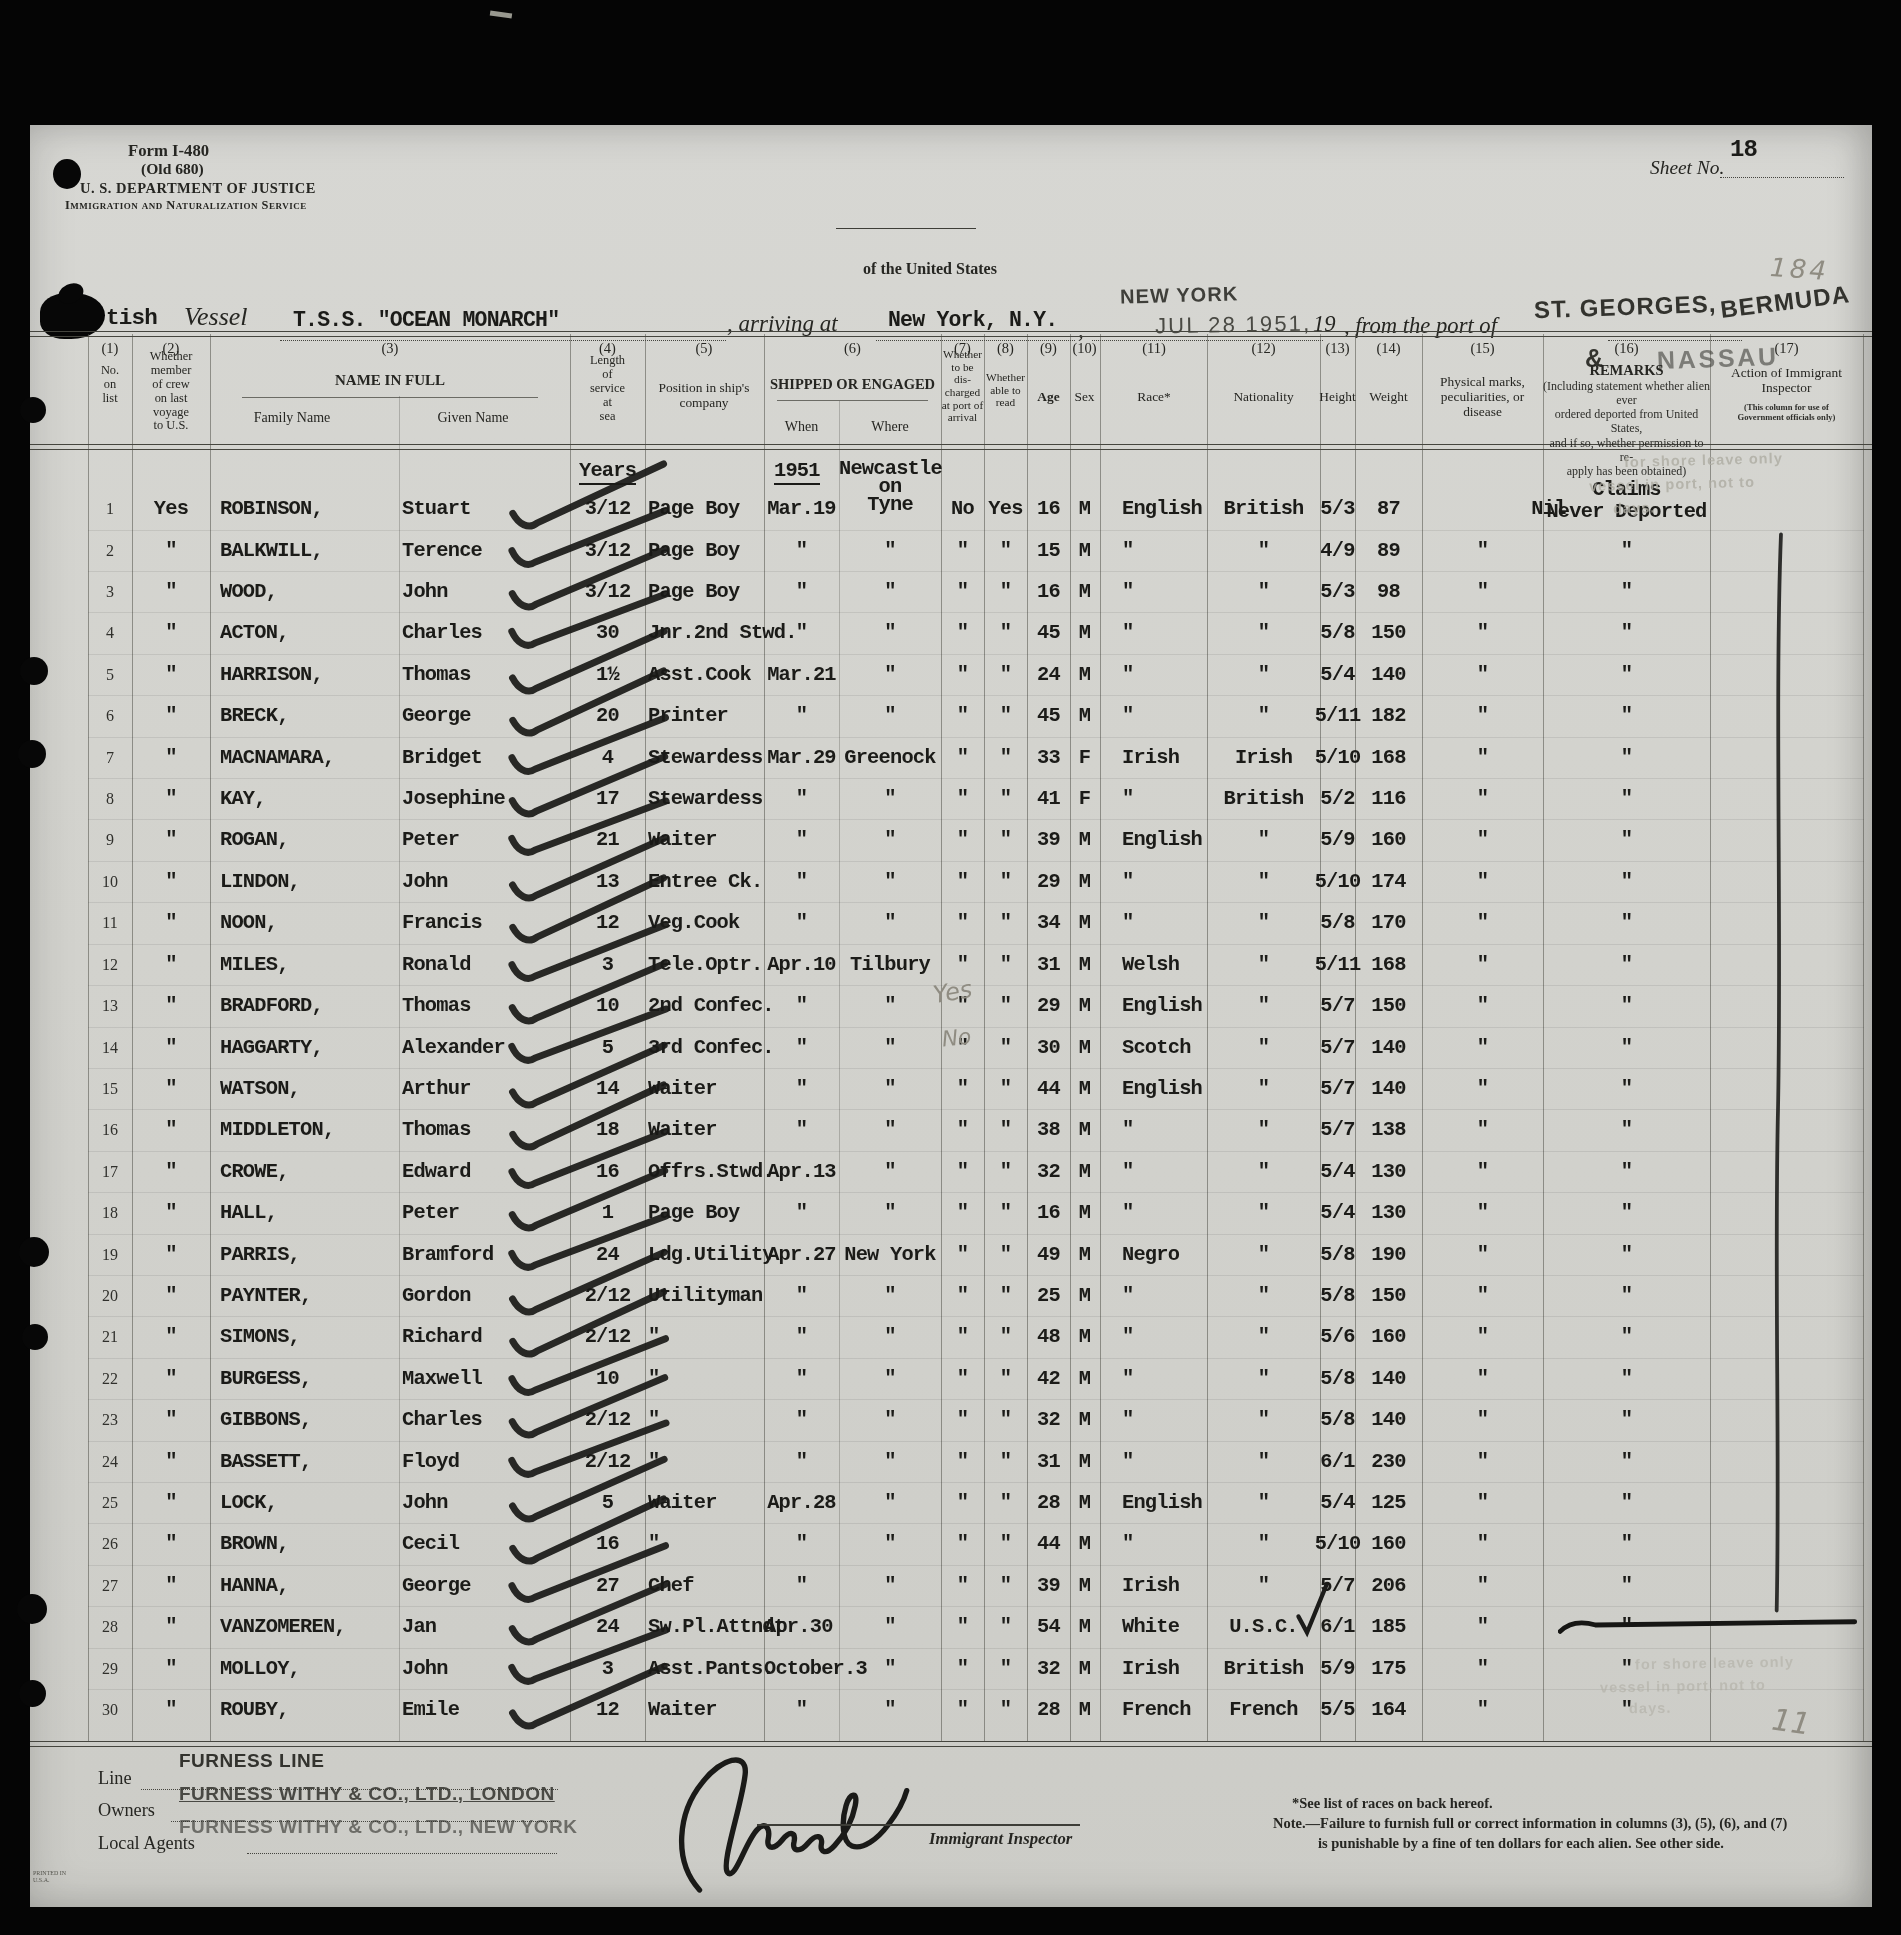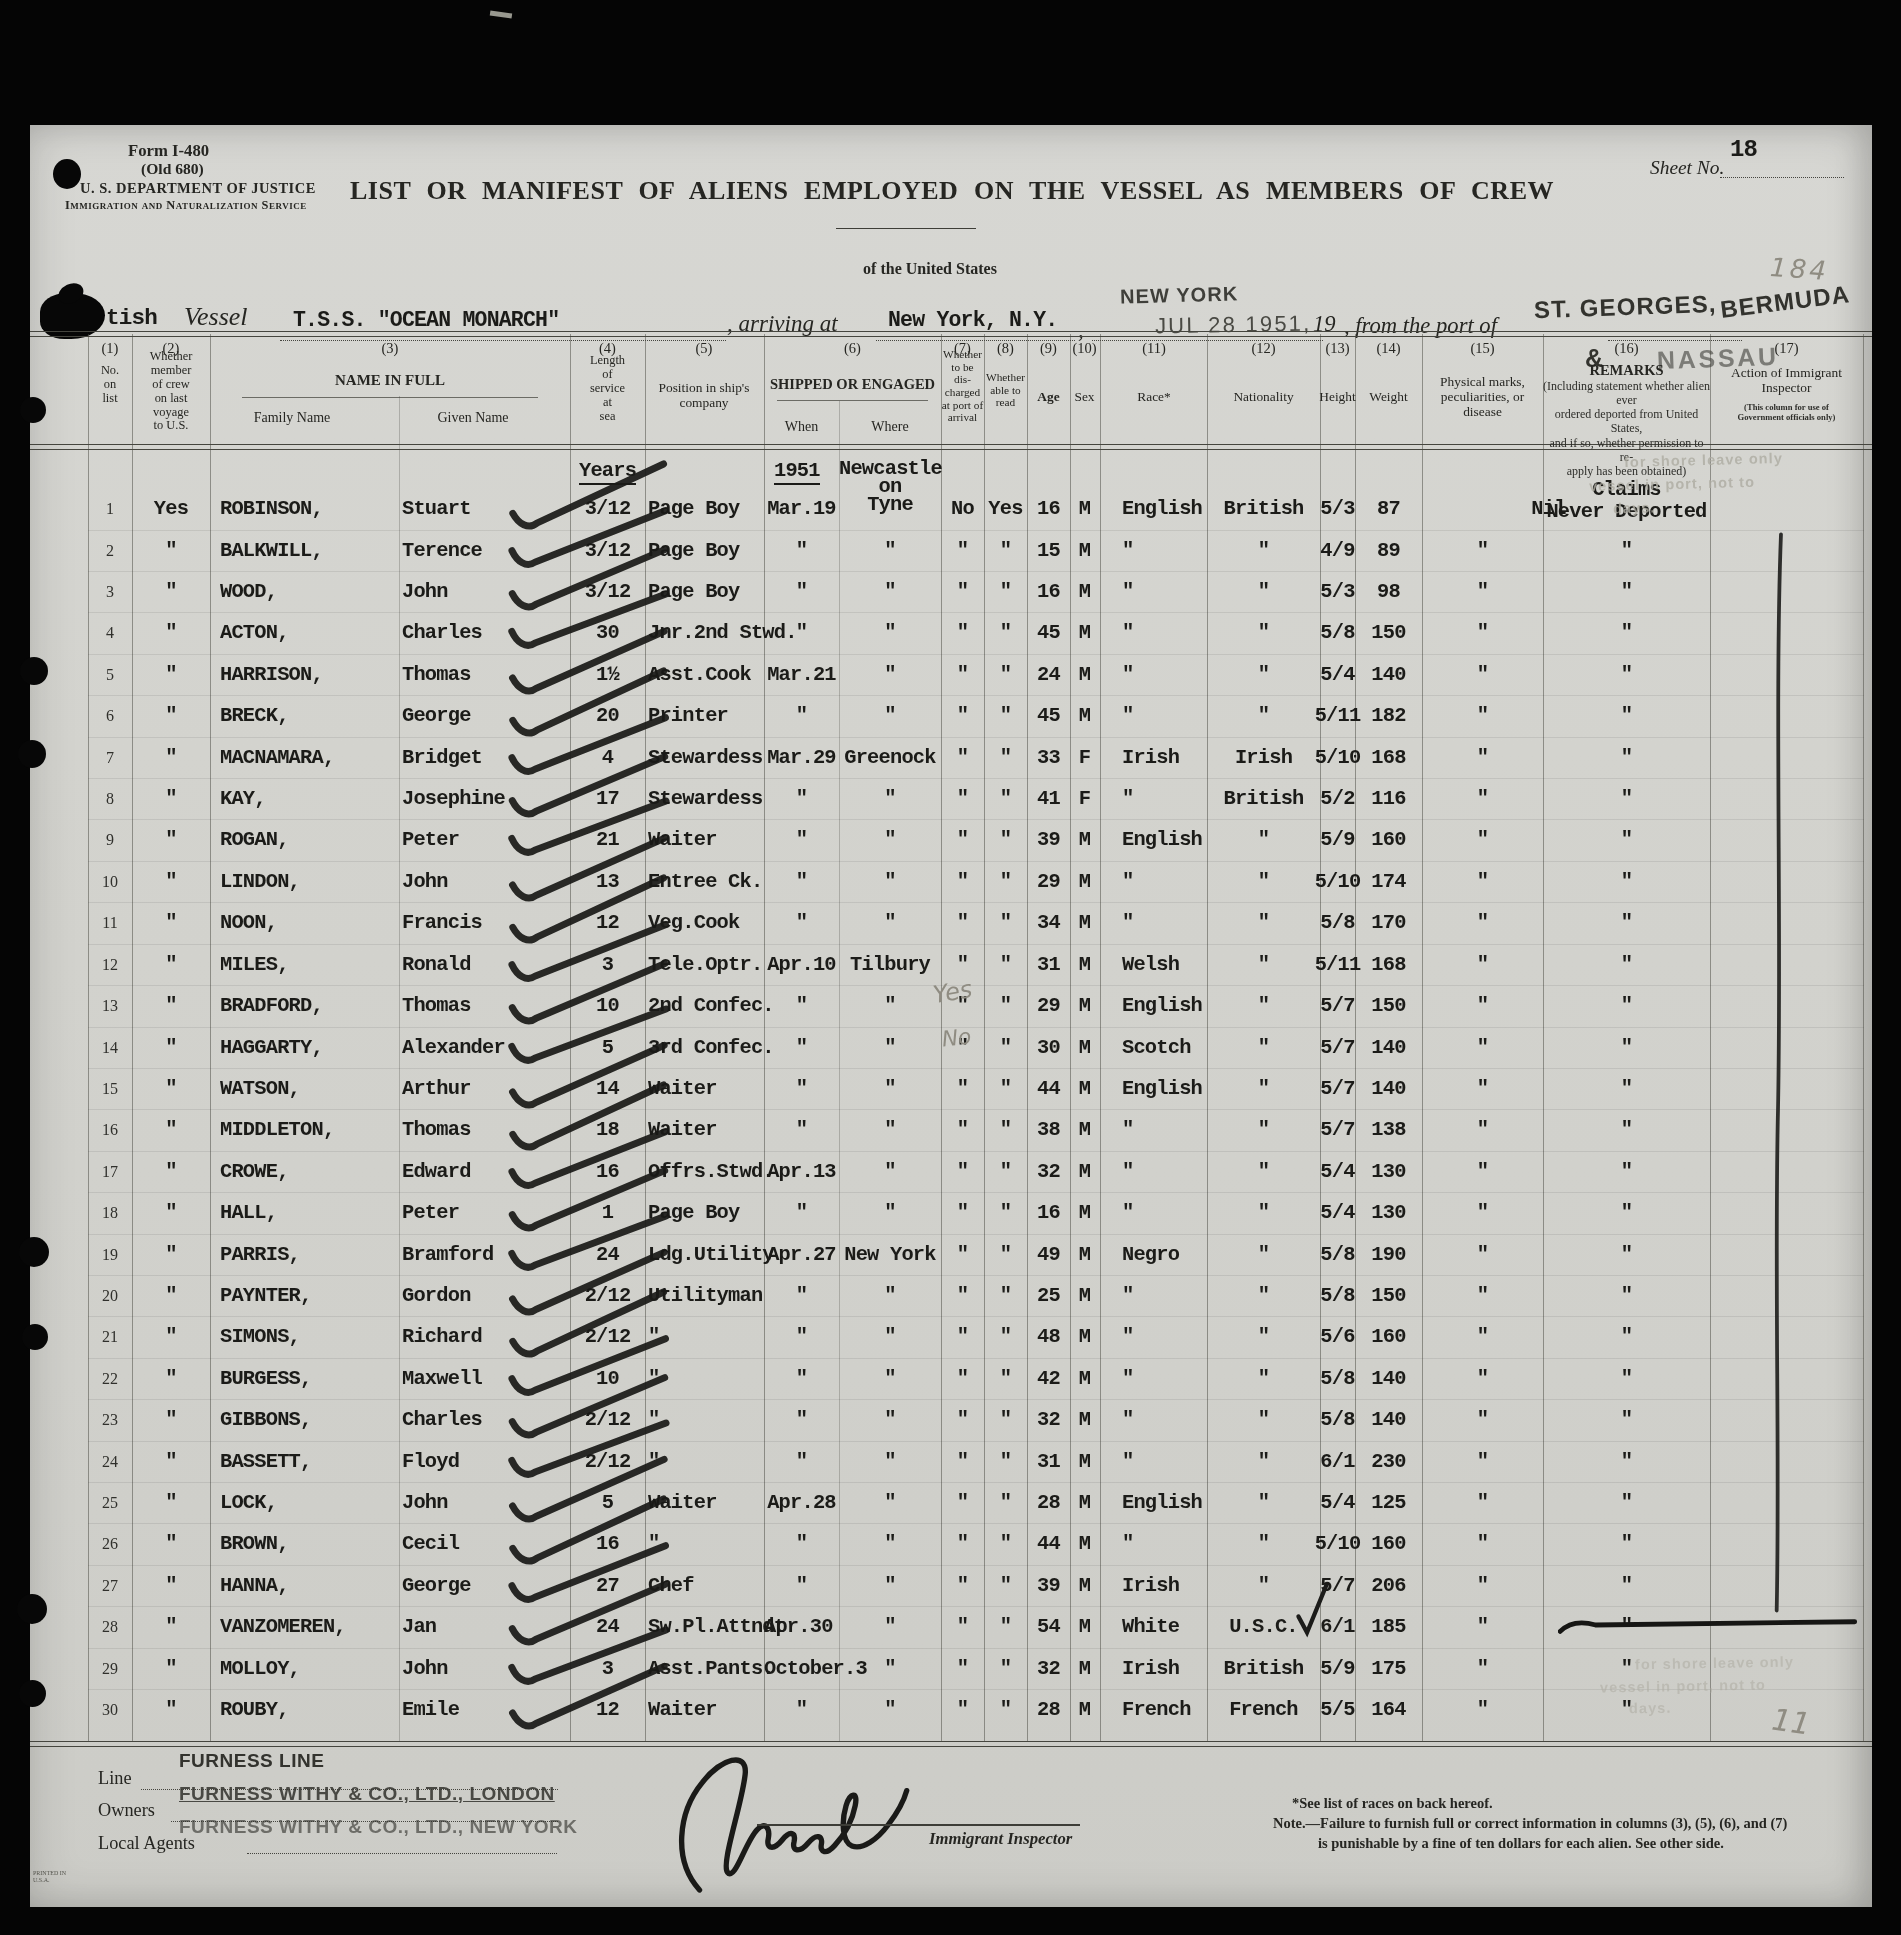--- a/index.html
+++ b/index.html
@@ -62,21 +62,20 @@
 
   <div class="abs printed" style="left:128px;top:141px;font-size:16.7px;font-weight:700;">Form I-480</div>
   <div class="abs printed" style="left:141px;top:160px;font-size:15.6px;font-weight:700;">(Old 680)</div>
   <div class="abs printed" style="left:80px;top:180px;font-size:14.5px;font-weight:700;letter-spacing:0.5px;">U. S. DEPARTMENT OF JUSTICE</div>
   <div class="abs printed" style="left:65px;top:198px;font-size:12.4px;font-weight:700;font-variant:small-caps;letter-spacing:0.5px;">Immigration and Naturalization Service</div>
 
   <div class="abs printed ital" style="left:1650px;top:157px;font-size:19.4px;">Sheet No.</div>
   <div class="abs typed" style="left:1730px;top:136px;font-size:24px;">18</div>
   <div class="abs leader" style="left:1720px;top:176px;width:124px;"></div>
 
-  <div class="abs printed" style="left:226px;top:176px;width:1452px;text-align:center;font-size:26px;font-weight:700;letter-spacing:0.5px;word-spacing:8.6px;white-space:nowrap;">LIST OR MANIFEST OF ALIENS EMPLOYED ON THE VESSEL AS MEMBERS OF CREW</div>
   <div class="abs solidline" style="left:836px;top:228px;width:140px;"></div>
   <div class="abs printed" style="left:742px;top:260px;width:376px;text-align:center;font-size:16px;font-weight:700;">of the United States</div>
 
   <div class="abs typed" style="left:106px;top:305px;font-size:22.6px;">tish</div>
   <div class="abs printed ital" style="left:184px;top:302px;font-size:26px;">Vessel</div>
   <div class="abs leader" style="left:280px;top:339px;width:446px;"></div>
   <div class="abs typed" style="left:293px;top:308px;font-size:21.5px;">T.S.S. "OCEAN MONARCH"</div>
   <div class="abs printed ital" style="left:727px;top:311px;font-size:23px;">, arriving at</div>
   <div class="abs leader" style="left:876px;top:339px;width:199px;"></div>
   <div class="abs typed" style="left:888px;top:308px;font-size:21.5px;">New York, N.Y.</div>

